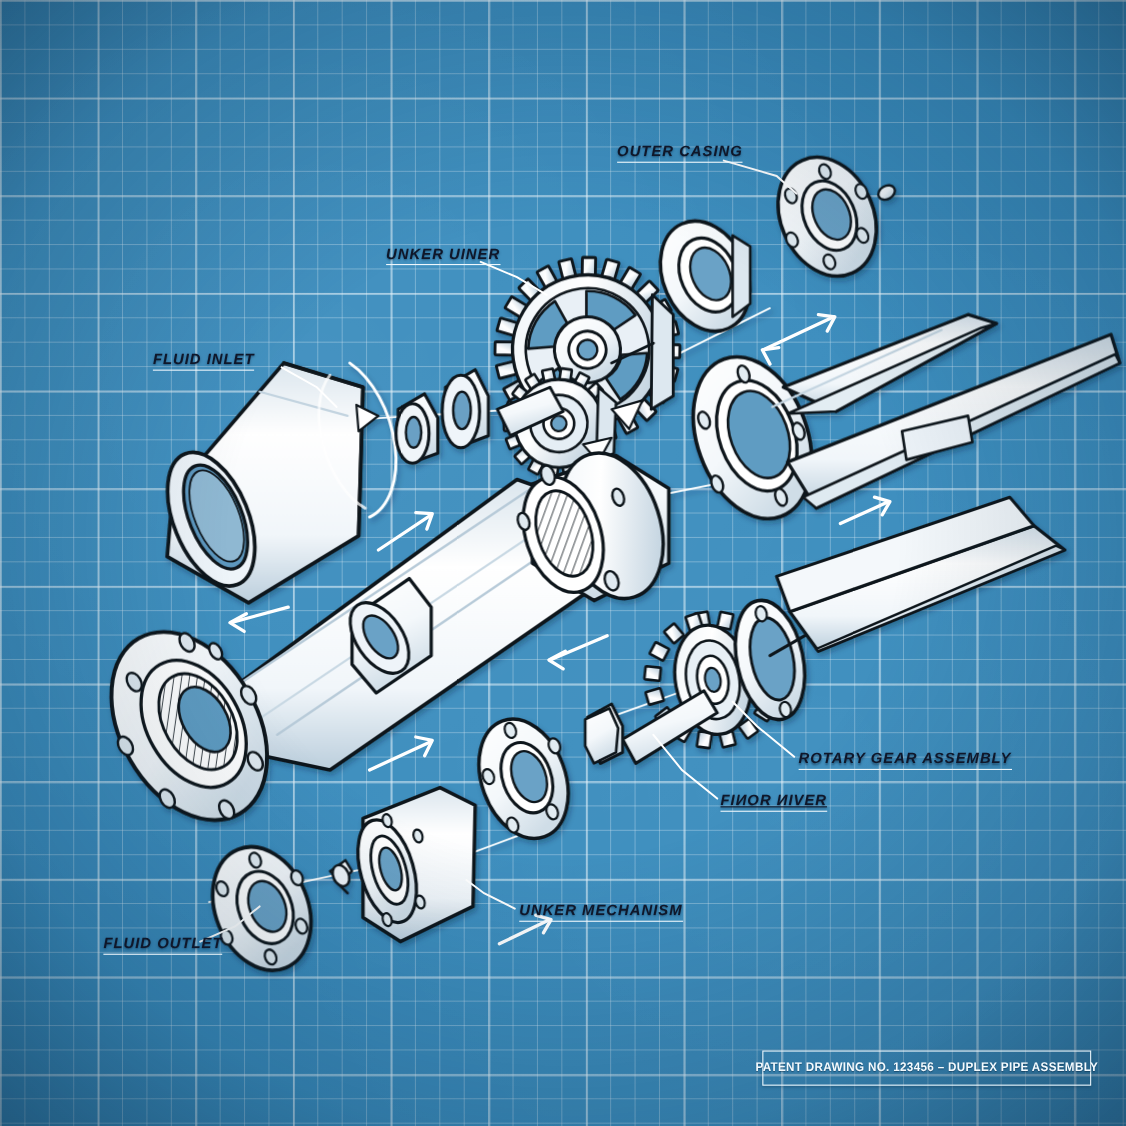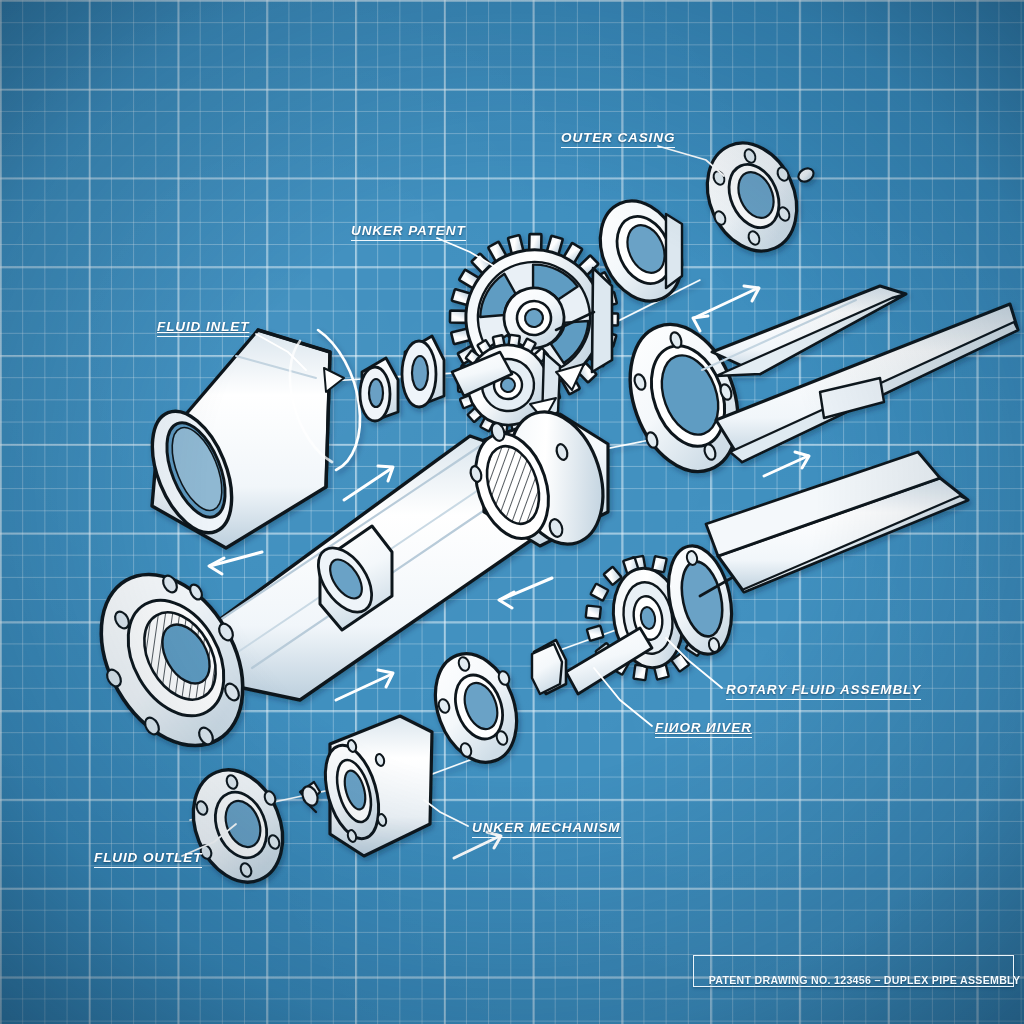--- a/index.html
+++ b/index.html
@@ -39,42 +39,41 @@
     background:radial-gradient(ellipse 78% 74% at 50% 48%,
       rgba(0,0,0,0) 38%, rgba(6,40,66,.20) 72%, rgba(4,30,52,.52) 100%);
   }
 
   
   #art{position:absolute;inset:0;}
 
   
   .callout{
     position:absolute;
-    color:#ffffff;
+    color:#0f172a;
     font-family:"Liberation Sans", sans-serif;
     font-style:italic;
     font-weight:700;
     font-size:13.5px;
     letter-spacing:.9px;
     white-space:nowrap;
     text-shadow:0 1px 2px rgba(5,35,60,.55);
     border-bottom:1.7px solid #eef7fc;
     padding-bottom:2px;
     line-height:1.05;
   }
 
   
   #title-block{
     position:absolute;
     left:693px;top:955px;
     width:297px;height:30px;
     border:1.6px solid #eaf5fb;
-    display:flex;align-items:flex-end;justify-content:center;
+    display:flex;align-items:center;justify-content:center;
     box-shadow:0 1px 3px rgba(5,35,60,.35);
-    padding-left:22px;
   }
   #title-block .tb-text{
     color:#f4fbff;
     font-size:11.4px;
     font-weight:700;
     letter-spacing:.32px;
     white-space:nowrap;
     transform:scaleX(.93);
     text-shadow:0 1px 1px rgba(5,35,60,.5);
   }
@@ -593,23 +592,23 @@
       <path d="M722 688 L688 660 L666 638"></path>
       <path d="M652 726 L620 700 L594 668"></path>
       <path d="M468 826 L440 812 L424 800"></path>
       <path d="M182 856 L214 842 L236 824"></path>
     </g>
   </svg>
 
   <div class="vignette"></div>
 
   <div class="callout" style="left:561px;top:131px;">OUTER CASING</div>
-  <div class="callout" style="left:351px;top:224px;">UNKER PATENT</div>
-  <div class="callout" style="left:157px;top:320px;text-decoration:underline;">FLUID INLET</div>
-  <div class="callout" style="left:726px;top:683px;">ROTARY FLUID ASSEMBLY</div>
+  <div class="callout" style="left:351px;top:224px;">UNKER UINER</div>
+  <div class="callout" style="left:139px;top:320px;">FLUID INLET</div>
+  <div class="callout" style="left:726px;top:683px;">ROTARY GEAR ASSEMBLY</div>
   <div class="callout" style="left:655px;top:721px;text-decoration:underline;">FIИOR ИIVER</div>
   <div class="callout" style="left:472px;top:821px;">UNKER MECHANISM</div>
   <div class="callout" style="left:94px;top:851px;">FLUID OUTLET</div>
 
   <div id="title-block">
     <span class="tb-text">PATENT DRAWING NO. 123456 – DUPLEX PIPE ASSEMBLY</span>
   </div>
 
 </div>
 

